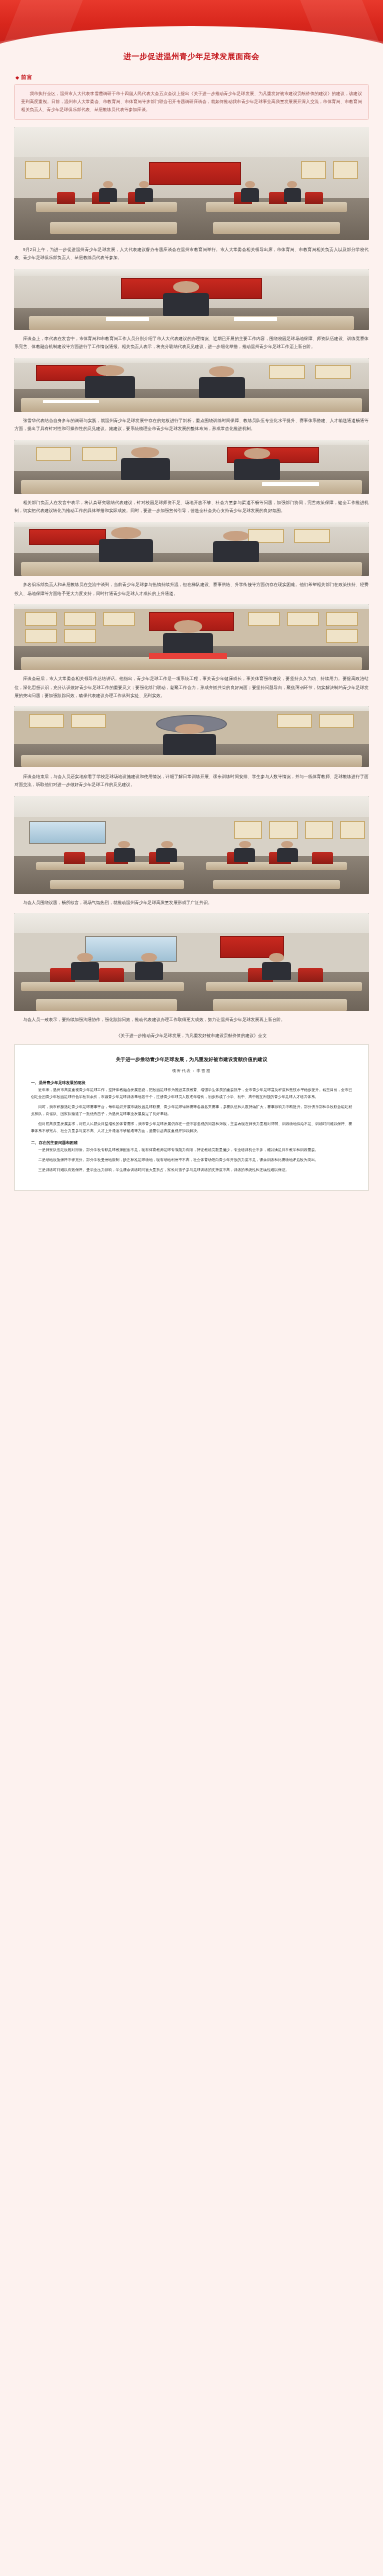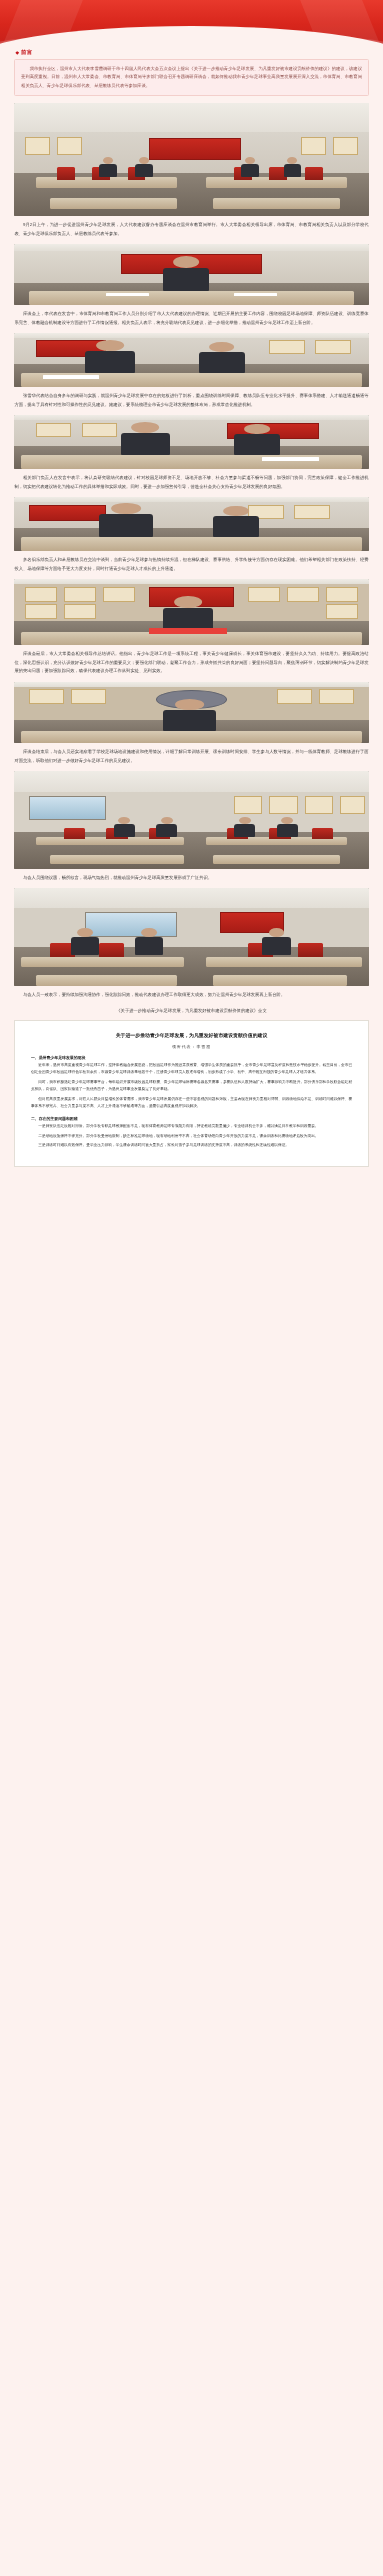--- a/index.html
+++ b/index.html
@@ -221,20 +221,23 @@
 
 <div class="page">
 
   <div class="banner">
     <div class="ribbon-l"></div>
     <div class="ribbon-r"></div>
     <div class="swoosh2"></div>
     <div class="swoosh"></div>
   </div>
 
+  <div class="title-wrap">
+    <div class="main-title">进一步促进温州青少年足球发展面商会</div>
+  </div>
 
   <div class="content">
 
     <div class="section-tag">
       <span class="caret">◆</span><span>前言</span>
     </div>
 
     <div class="intro-box">
       <p>我市执行全区，温州市人大代表李雪霞调研于市十四届人民代表大会五次会议上提出《关于进一步推动青少年足球发展、为凡重发好被市建设贡献价值的建议》的建议，该建议受到高度重视。日前，温州市人大常委会、市教育局、市体育局等多部门联合召开专题调研座谈会，就如何推动我市青少年足球事业高质量发展展开深入交流，市体育局、市教育局相关负责人、青少年足球俱乐部代表、基层教练员代表等参加座谈。</p>
     </div>

